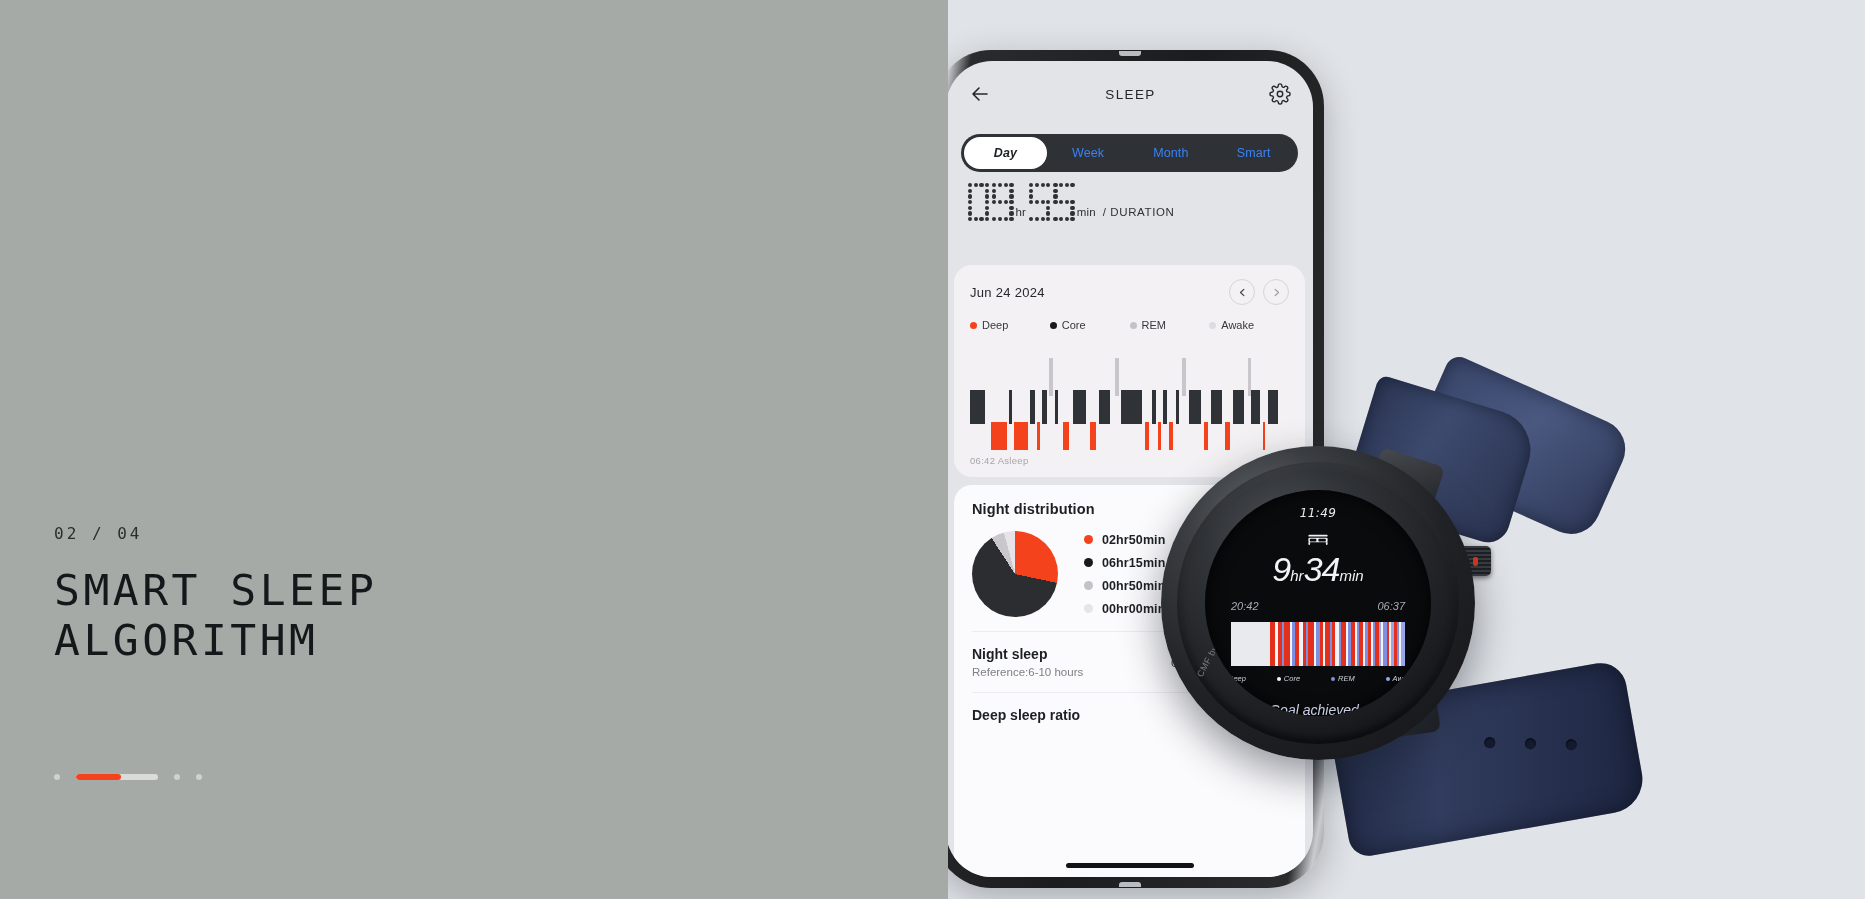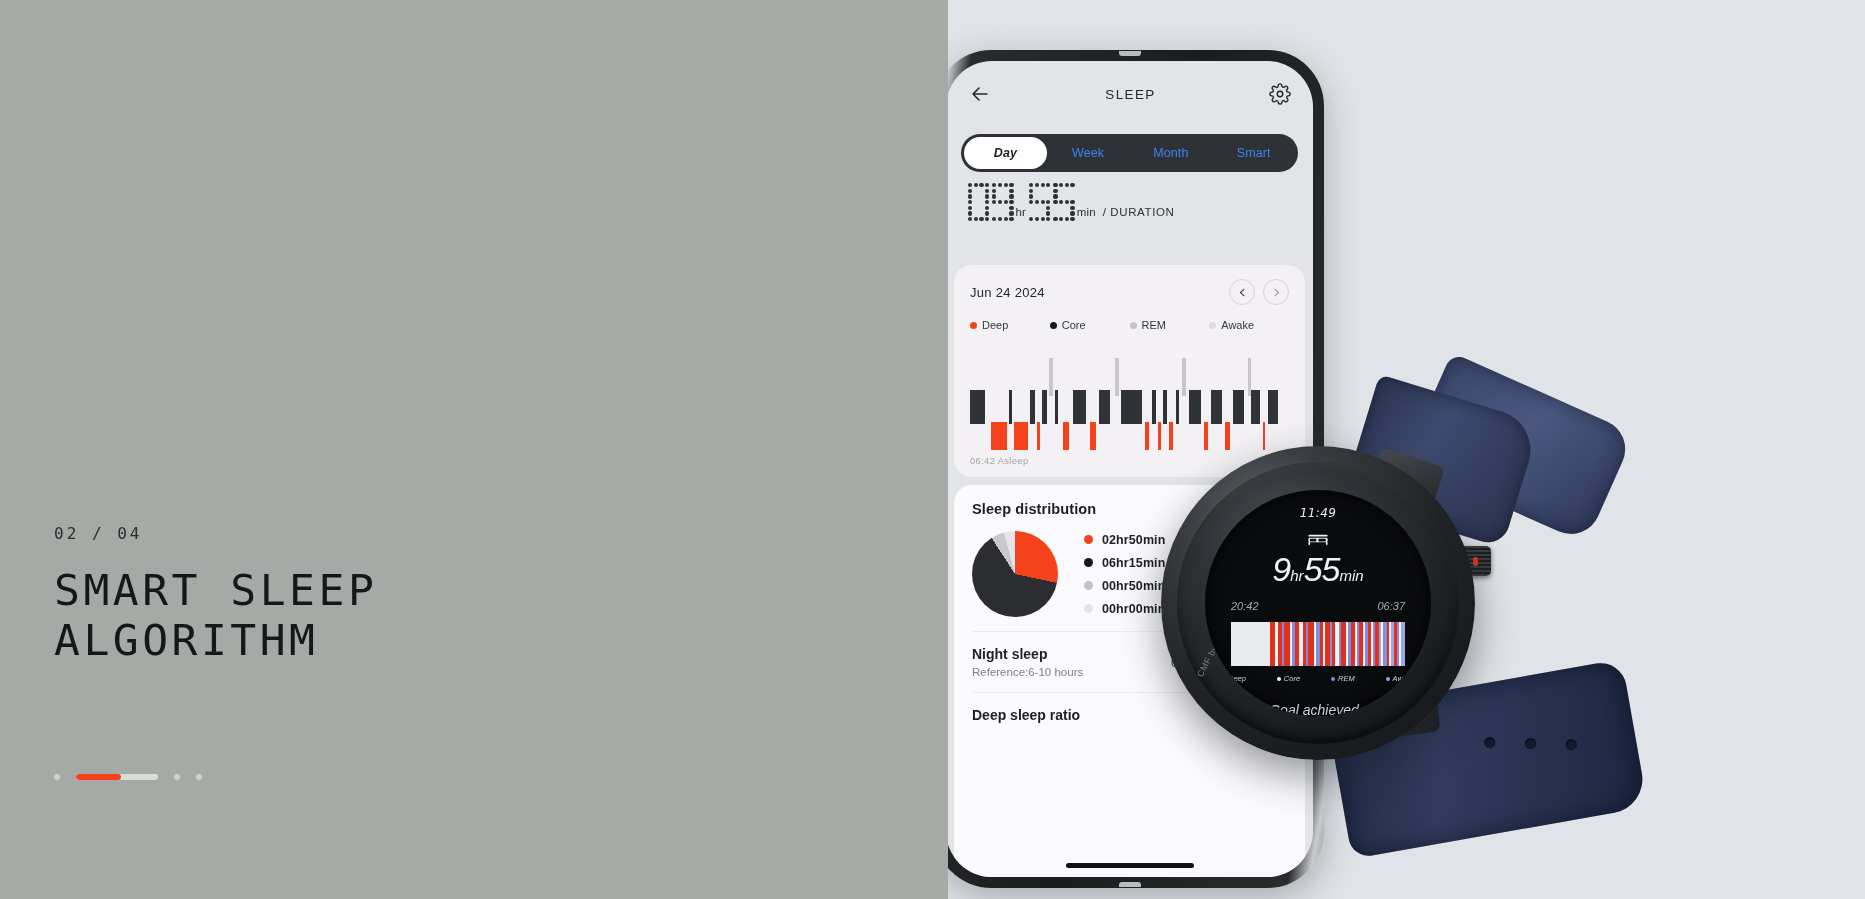--- a/index.html
+++ b/index.html
@@ -523,21 +523,21 @@
             <div class="hyp-seg" style="position: absolute; left: 93.3%; width: 3.2%; top: 32px; height: 34px; background: rgb(47, 50, 54);"></div>
           </div>
 
         <div id="hyp-times">
           <span>06:42 Asleep</span>
           <span>06:37</span>
         </div>
       </div>
 
       <div id="card-distribution">
-        <div id="dist-title">Sleep distribution</div>
+        <div id="dist-title">Night distribution</div>
         <div id="dist-body">
           <div id="pie"></div>
           <div id="dist-legend">
               <div class="dist-row">
                 <span class="dist-dot" style="background: rgb(244, 67, 28);"></span>
                 <span>02hr50min</span>
               </div>
               <div class="dist-row">
                 <span class="dist-dot" style="background: rgb(23, 25, 27);"></span>
                 <span>06hr15min</span>
@@ -597,21 +597,21 @@
           <svg id="w-bed" viewBox="0 0 24 16" fill="#f0f1f5">
             <rect x="1" y="3" width="22" height="2.2" rx="1"></rect>
             <rect x="1" y="6.6" width="22" height="5.2" rx="1.4"></rect>
             <rect x="2.6" y="7.8" width="7.6" height="3" rx="1" fill="#0a0b0d"></rect>
             <rect x="12.4" y="7.8" width="8.6" height="3" rx="1" fill="#0a0b0d"></rect>
             <rect x="1" y="11.4" width="2" height="3.4" rx="1"></rect>
             <rect x="21" y="11.4" width="2" height="3.4" rx="1"></rect>
           </svg>
 
           <div id="w-dur">
-            <span class="big">9</span><span class="sm">hr</span><span class="big">55</span><span class="sm">min</span>
+            <span class="big">9</span><span class="sm">hr</span><span class="big">34</span><span class="sm">min</span>
           </div>
 
           <div id="w-times">
             <span>20:42</span>
             <span>06:37</span>
           </div>
 
           <div id="w-bars">
               <div class="wb" style="width: 22.2222%; background: rgb(233, 234, 238);"></div>
               <div class="wb" style="width: 3.26797%; background: rgb(226, 48, 26);"></div>

